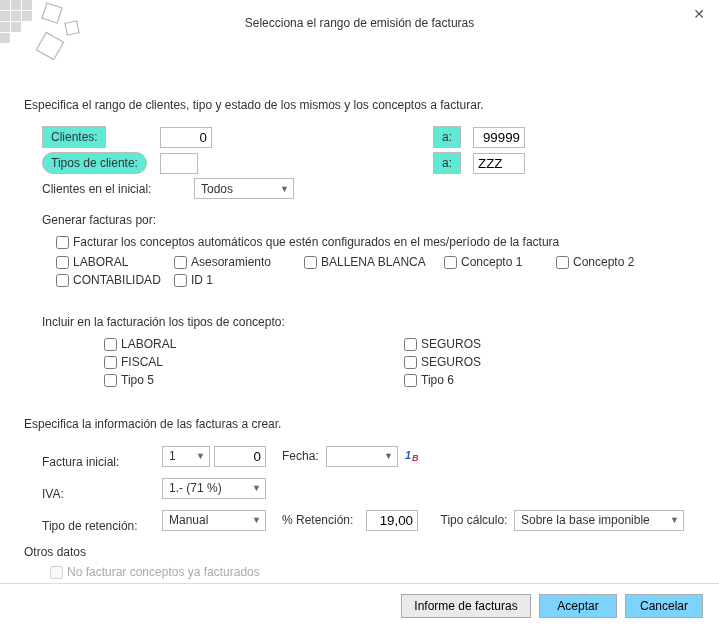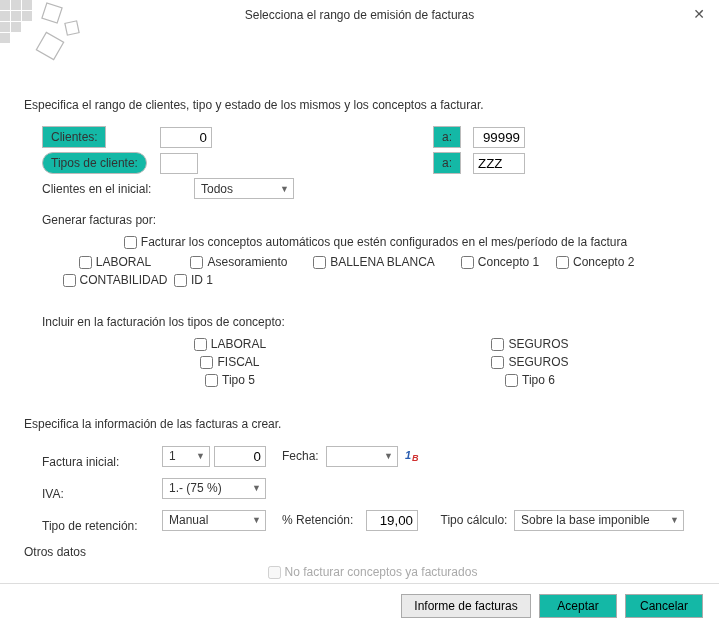--- a/index.html
+++ b/index.html
@@ -1,42 +1,42 @@
 <!DOCTYPE html>
 <html><head>
 <meta charset="utf-8">
 <style>
 * { box-sizing: border-box; margin: 0; padding: 0; }
 body { font-family: "Segoe UI", Tahoma, sans-serif; font-size: 12px; color: #333; background: #fff; width: 719px; height: 628px; position: relative; overflow: hidden; }
-.titlebar { position: relative; height: 30px; display: flex; align-items: center; justify-content: center; }
+.titlebar { position: relative; height: 30px; display: flex; align-items: flex-end; justify-content: center; }
 .titlebar .title { font-size: 12px; color: #333; }
 .close-btn { position: absolute; right: 8px; top: 4px; font-size: 14px; color: #555; cursor: pointer; padding: 2px 6px; }
 .header-deco { position: absolute; left: 0; top: 0; width: 85px; height: 70px; }
 .header-deco svg { width: 100%; height: 100%; }
 .content { padding: 10px 24px 0 24px; position: relative; }
 .section-text { margin: 58px 0 14px 0; color: #333; }
 .row { display: flex; align-items: center; margin-bottom: 4px; }
-.box-label { border: 1px solid #bbb; padding: 3px 8px; min-width: 100px; background: #14b8a6; }
+.box-label { border: 1px solid #bbb; padding: 3px 8px; min-width: 100px; background: #5eead4; }
 .input { border: 1px solid #bbb; padding: 2px 4px; background: #fff; height: 21px; }
 .input.right { text-align: right; }
 .input.num { width: 52px; }
 .select { border: 1px solid #bbb; background: #fff; height: 21px; display: flex; align-items: center; justify-content: space-between; padding: 0 4px 0 6px; min-width: 100px; }
 .select .arrow { font-size: 9px; color: #666; margin-left: 6px; }
-.cb { display: flex; align-items: center; gap: 4px; justify-content: center; }
+.cb { display: flex; align-items: center; gap: 4px; }
 .cb input[type="checkbox"] { width: 13px; height: 13px; margin: 0; }
 .subhead { margin: 14px 0 8px 0; }
 .cb-grid { margin-left: 32px; }
 .cb-flexrow { display: flex; gap: 0; margin-bottom: 4px; flex-wrap: wrap; }
 .concept-cols { display: flex; margin-left: 32px; }
 .concept-col { width: 300px; }
 .concept-col .cb { margin-bottom: 4px; padding-left: 48px; }
 .sec2 { margin-top: 26px; margin-bottom: 12px; }
 .form-row { display: flex; align-items: center; margin-bottom: 6px; margin-left: 18px; }
 .form-label { width: 120px; margin-top: 12px; }
-.btn { border: 1px solid #aaa; background: #14b8a6; padding: 4px 12px; cursor: pointer; font-family: inherit; font-size: 12px; }
+.btn { border: 1px solid #aaa; background: #7dd3fc; padding: 4px 12px; cursor: pointer; font-family: inherit; font-size: 12px; }
 .btn.primary { background: #eaeaea; }
 .footer { position: absolute; bottom: 0; right: 0; left: 0; border-top: 1px solid #ddd; padding: 10px 16px; display: flex; justify-content: flex-end; gap: 8px; }
 .disabled { color: #aaa; }
 .small-icon { width: 18px; height: 18px; display: inline-flex; align-items: center; justify-content: center; margin-left: 6px; }
 .small-icon svg text { font-weight: bold; font-style: italic; }
 </style>
 </head>
 <body>
 
 <div class="header-deco">
@@ -190,21 +190,21 @@
       <svg viewBox="0 0 18 18">
           <text x="1" y="12" font-size="11" fill="#2a5db0">1</text>
           <text x="8" y="14" font-size="9" fill="#d03030">B</text>
         </svg>
     </span>
   </div>
 
   <div class="form-row">
     <span class="form-label">IVA:</span>
     <div class="select" style="width:104px;min-width:104px;">
-      <span>1.- (75 %)</span>
+      <span>1.- (71 %)</span>
       <span class="arrow">▼</span>
     </div>
   </div>
 
   <div class="form-row">
     <span class="form-label">Tipo de retención:</span>
     <div class="select" style="width:104px;min-width:104px;">
       <span>Manual</span>
       <span class="arrow">▼</span>
     </div>

